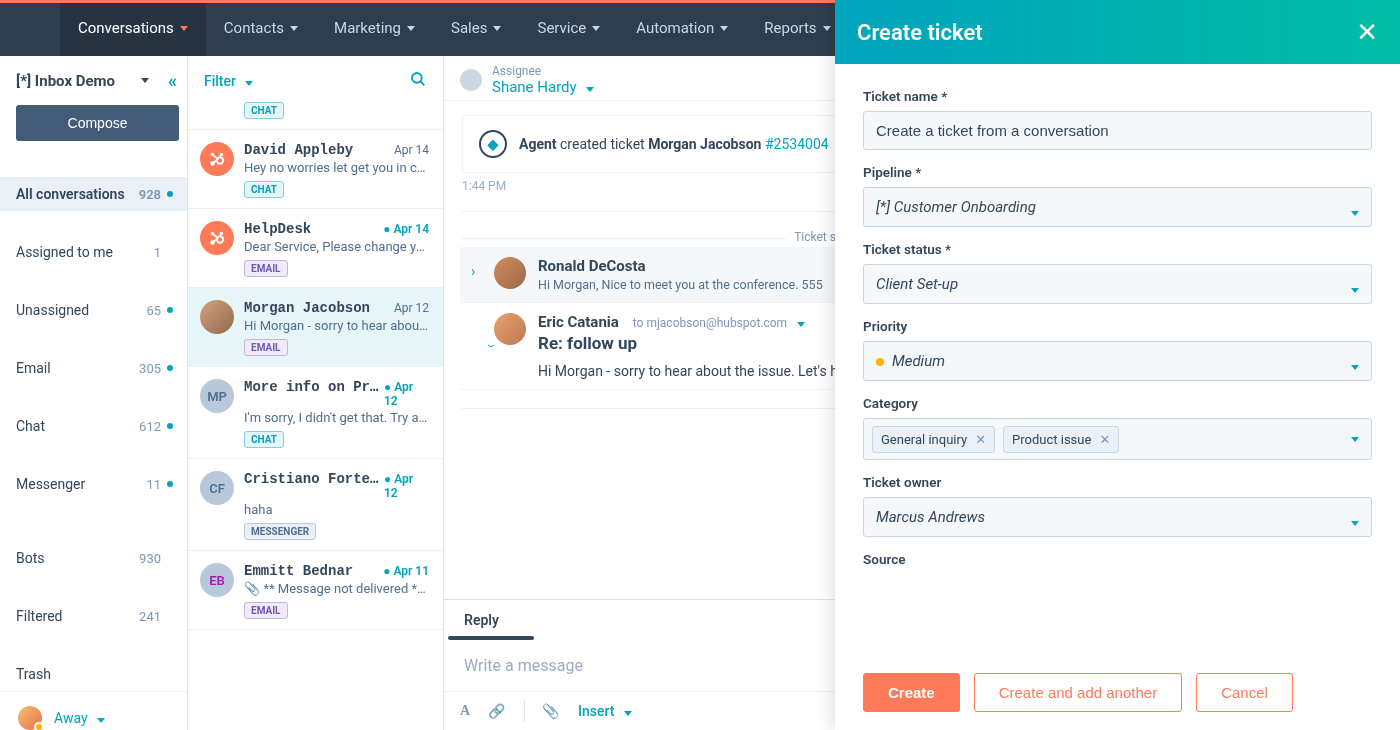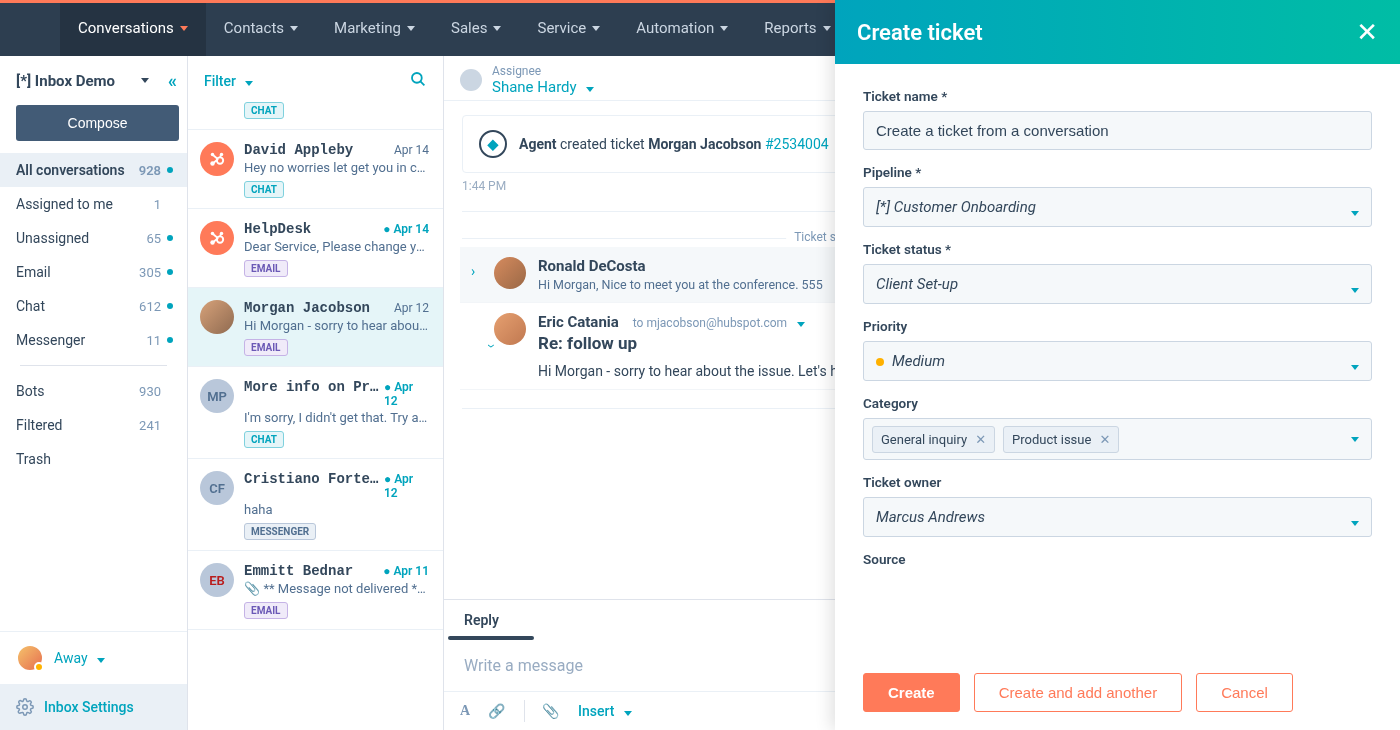--- a/index.html
+++ b/index.html
@@ -85,20 +85,21 @@
   font-size: 14px;
   cursor: pointer;
 }
 .sb-item {
   display: flex;
   align-items: center;
   padding: 9px 14px 9px 16px;
   cursor: pointer;
   font-size: 14px;
   color: #33475b;
+  margin-top: 24px;
 }
 .sb-item.active { background: #eaf0f6; font-weight: 600; }
 .sb-item .label { flex: 1; }
 .sb-item .count { color: #7c98b6; font-size: 13px; margin-right: 6px; }
 .sb-item .dot { width: 6px; height: 6px; border-radius: 50%; background: #00a4bd; }
 .sb-item .dot.hidden { visibility: hidden; }
 .sb-divider { height: 1px; background: #dfe3eb; margin: 8px 20px; }
 .sb-spacer { flex: 1; }
 .sb-presence {
   display: flex; align-items: center;
@@ -450,21 +451,21 @@
      <div class="body">
        <div class="row1">
               <span class="name">Cristiano Fortest</span>
               <span class="date unread">Apr 12</span>
             </div>
        <div class="preview">haha</div>
        <span class="badge msgr">MESSENGER</span>
      </div>
    </div>
         <div class="conv">
-     <div class="av" style="background:#b9c7da;color:#b91c1c;">EB</div>
+     <div class="av" style="background:#b9c7da;color:#a21caf;">EB</div>
      <div class="body">
        <div class="row1">
               <span class="name">Emmitt Bednar</span>
               <span class="date unread">Apr 11</span>
             </div>
        <div class="preview">📎 ** Message not delivered ** Y…</div>
        <span class="badge email">EMAIL</span>
      </div>
    </div>
       </div>

